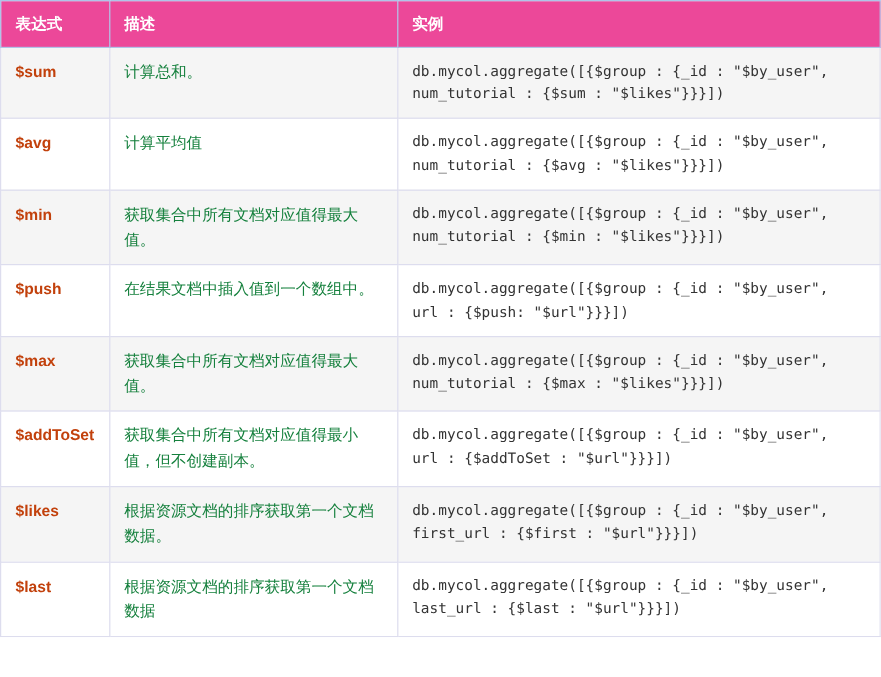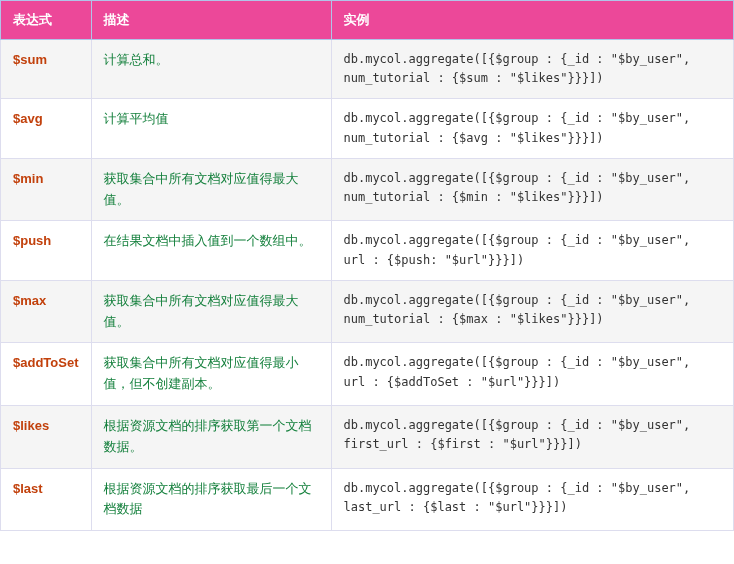--- a/index.html
+++ b/index.html
@@ -95,17 +95,17 @@
         <td class="desc">获取集合中所有文档对应值得最小值，但不创建副本。</td>
         <td class="example">db.mycol.aggregate([{$group : {_id : "$by_user",<br>url : {$addToSet : "$url"}}}])</td>
       </tr>
       <tr>
         <td class="expr">$likes</td>
         <td class="desc">根据资源文档的排序获取第一个文档数据。</td>
         <td class="example">db.mycol.aggregate([{$group : {_id : "$by_user",<br>first_url : {$first : "$url"}}}])</td>
       </tr>
       <tr>
         <td class="expr">$last</td>
-        <td class="desc">根据资源文档的排序获取最后一个文档数据</td>
+        <td class="desc">根据资源文档的排序获取第一个文档数据</td>
         <td class="example">db.mycol.aggregate([{$group : {_id : "$by_user",<br>last_url : {$last : "$url"}}}])</td>
       </tr>
     </tbody>
 </table>
 
 </body></html>

